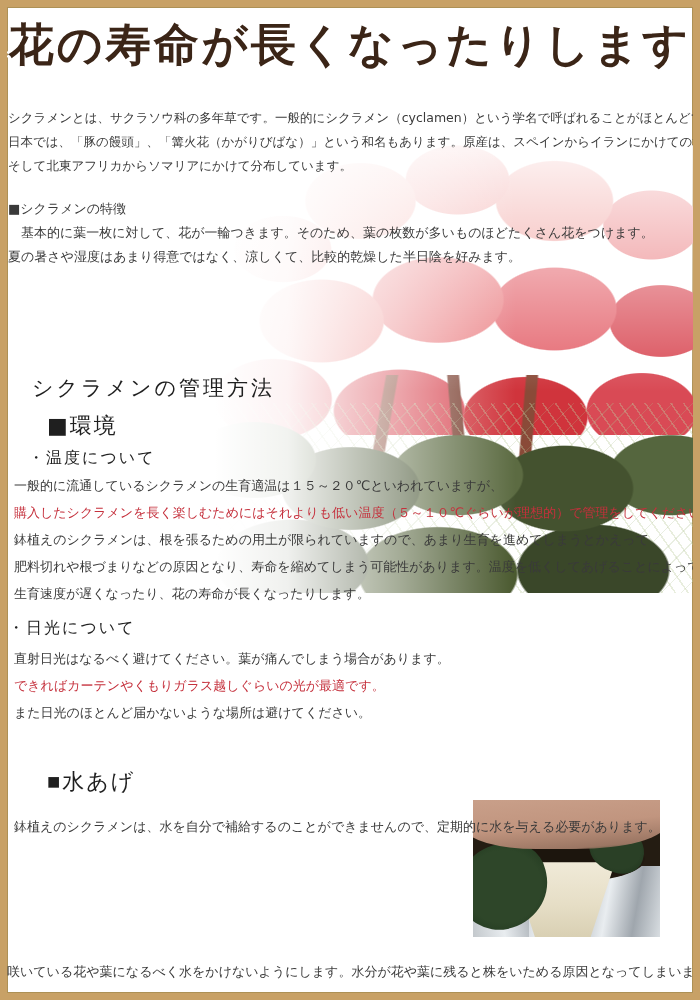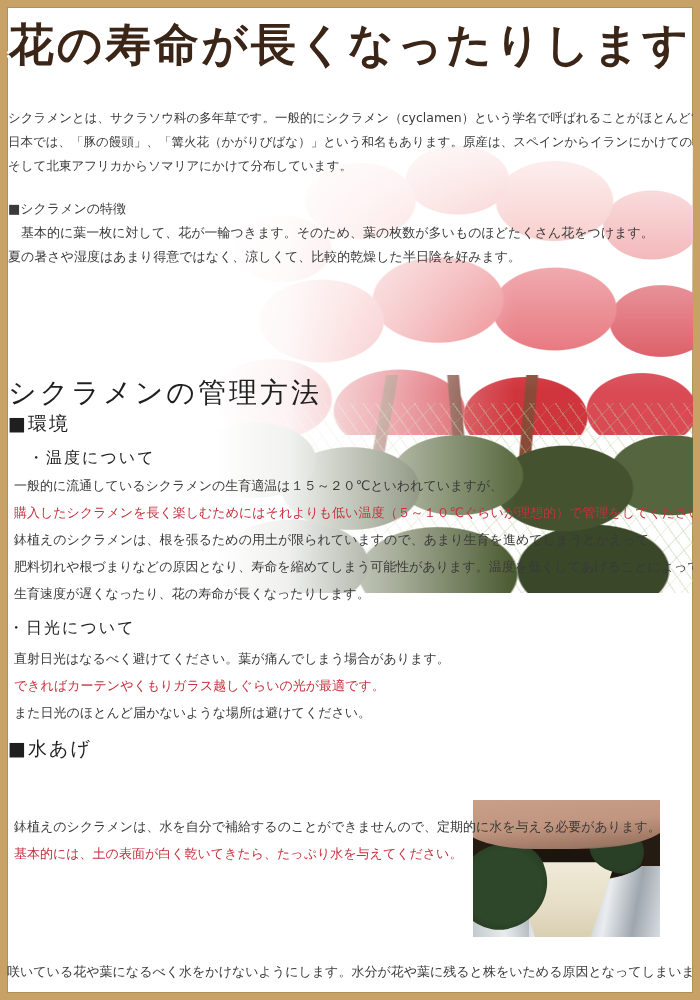--- a/index.html
+++ b/index.html
@@ -19,22 +19,22 @@
   .title{
     position:absolute;left:0;top:8px;width:100%;text-align:center;
     font-size:45px;font-weight:bold;color:var(--title);letter-spacing:3px;
     text-shadow:-2px -2px 0 #fff,2px -2px 0 #fff,-2px 2px 0 #fff,2px 2px 0 #fff;
     z-index:2;white-space:nowrap;
   }
   
   .tline{white-space:nowrap;font-size:13px;color:var(--body-text);line-height:24px;}
   .block{position:absolute;z-index:2;}
   .red{color:var(--accent-red);}
-  .h-big{font-size:28px;color:var(--heading);letter-spacing:3px;font-weight:500;white-space:nowrap;}
-  .h-med{font-size:19px;color:var(--heading);letter-spacing:2px;white-space:nowrap;}
+  .h-big{font-size:21px;color:var(--heading);letter-spacing:3px;font-weight:500;white-space:nowrap;margin-left:24px;}
+  .h-med{font-size:22px;color:var(--heading);letter-spacing:2px;white-space:nowrap;padding-left:39px;}
   .h-small{font-size:16px;color:var(--heading);letter-spacing:2px;white-space:nowrap;}
   .intro .tline{font-size:12.5px;}
   .lh27 .tline{line-height:27px;}
   
   .flower-art{position:absolute;left:208px;top:138px;width:485px;height:448px;z-index:0;overflow:hidden;}
   .fa-flowers{
     position:absolute;left:0;top:-10px;width:100%;height:300px;
     background:
       radial-gradient(ellipse 70px 48px at 14% 38%,#ee8a89 0 68%,transparent 70%),
       radial-gradient(ellipse 80px 55px at 30% 22%,#f3a09b 0 68%,transparent 70%),
@@ -135,24 +135,23 @@
     <div class="tline">生育速度が遅くなったり、花の寿命が長くなったりします。</div>
   </div>
 
   <div class="block h-small" style="left:1px;top:611px;">・日光について</div>
   <div class="block lh27" style="left:7px;top:638px;">
     <div class="tline">直射日光はなるべく避けてください。葉が痛んでしまう場合があります。</div>
     <div class="tline red">できればカーテンやくもりガラス越しぐらいの光が最適です。</div>
     <div class="tline">また日光のほとんど届かないような場所は避けてください。</div>
   </div>
 
-  <div class="block h-med" style="left:1px;top:729px;">■水あげ</div>
+  <div class="block h-med" style="left:1px;top:760px;font-family:Liberation Serif, serif;">■水あげ</div>
   <div class="block lh27" style="left:7px;top:806px;">
     <div class="tline">鉢植えのシクラメンは、水を自分で補給するのことができませんので、定期的に水を与える必要があります。</div>
-    <div class="tline red">基本的には、土の表面が白く乾いてきたら、たっぷり水を与えてください。</div>
   </div>
 
   <div class="water-photo">
     <div class="wp-foil"></div>
     <div class="wp-foil-l"></div>
     <div class="wp-soil"></div>
     <div class="wp-pot"></div>
     <div class="wp-leaf1"></div>
     <div class="wp-leaf2"></div>
     <div class="wp-hand"></div>

